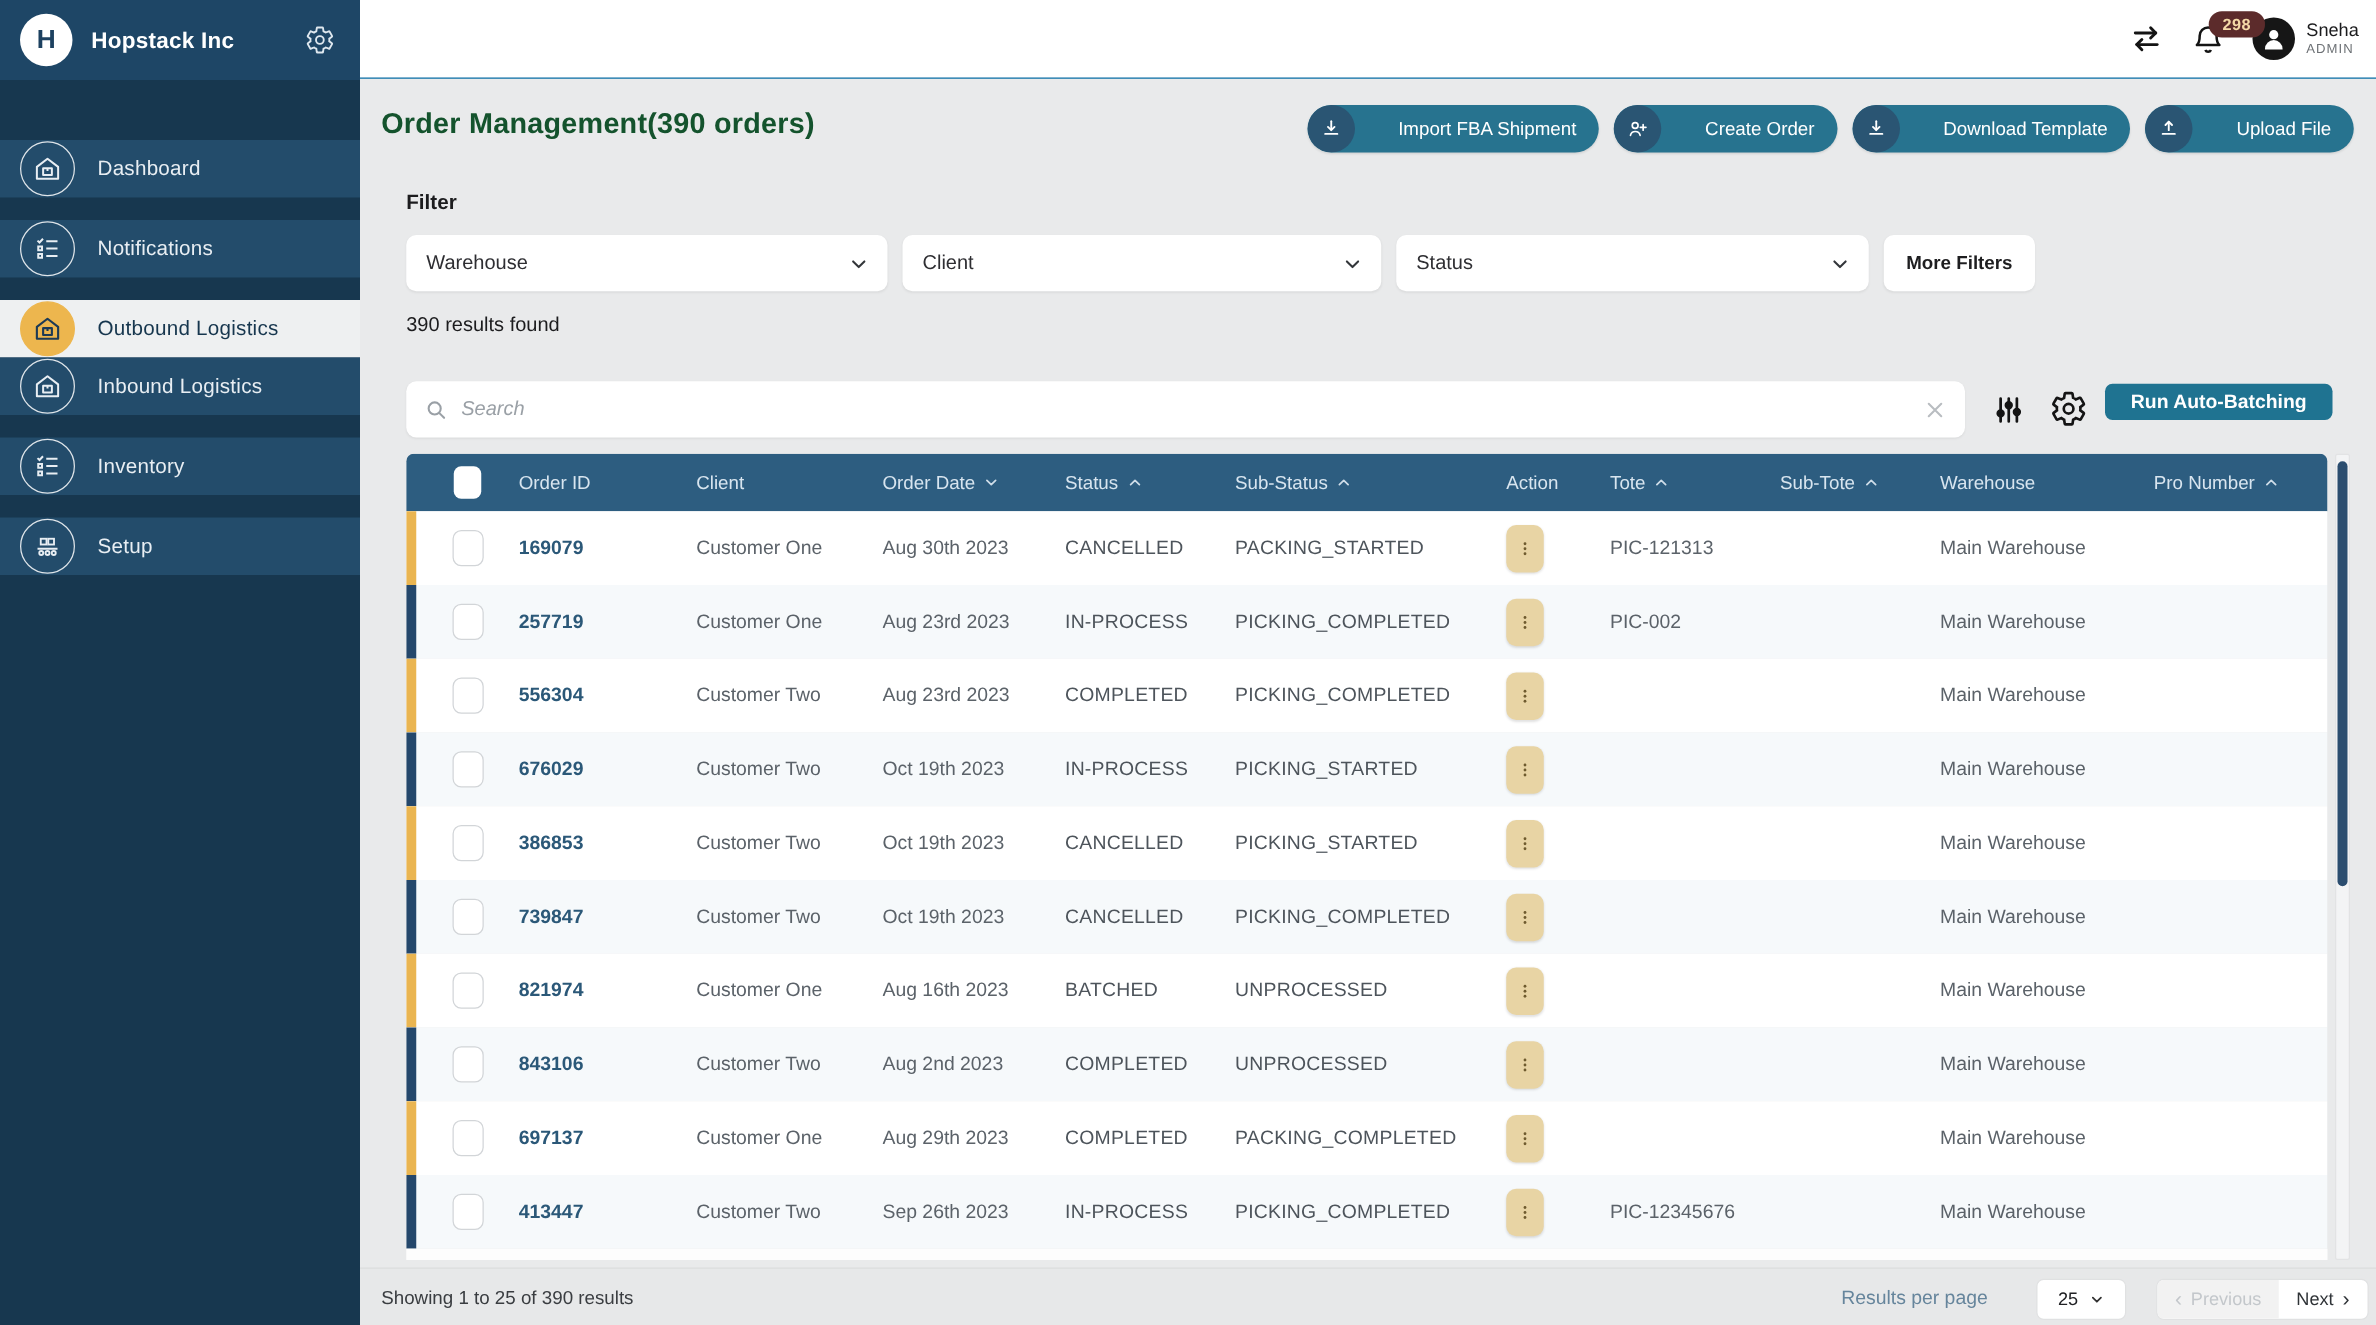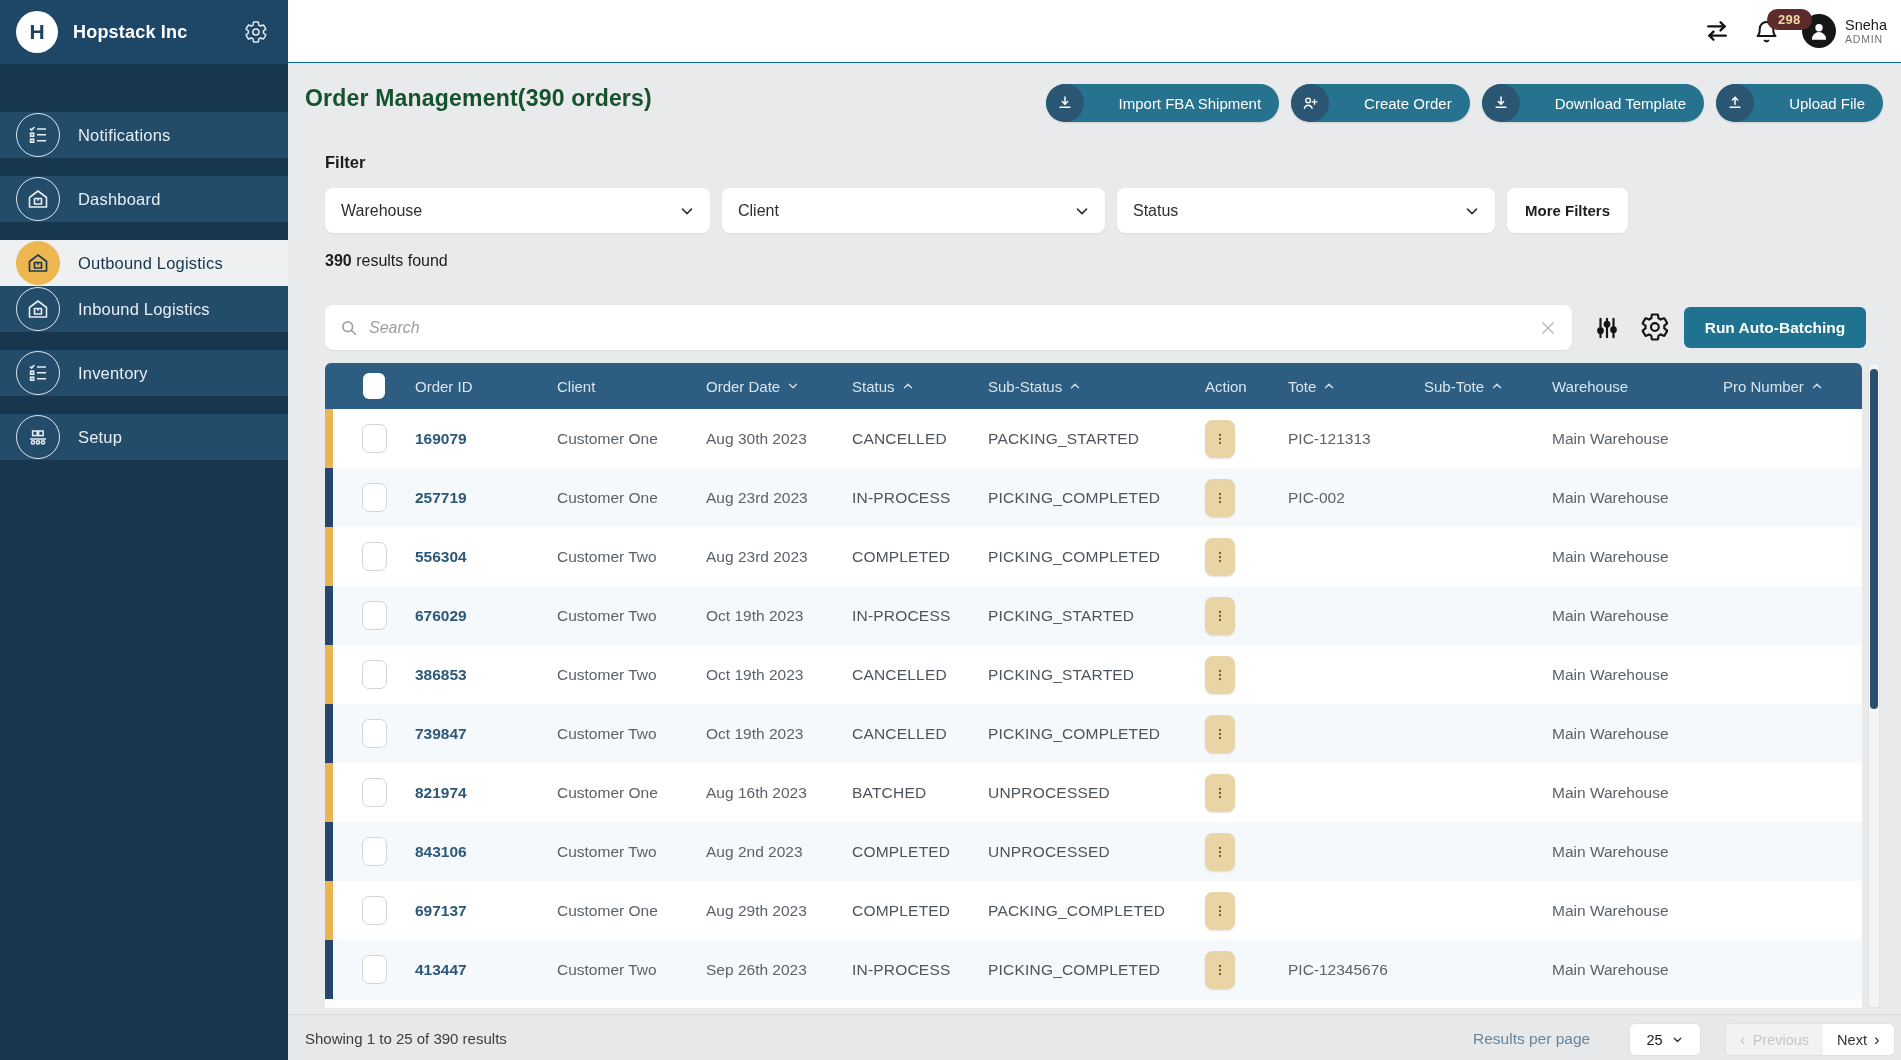--- a/index.html
+++ b/index.html
@@ -46,32 +46,32 @@
   
   .filter-label { position:absolute; left:325px; top:153px; font-size:16.5px; font-weight:700; color:#1c1c1e; }
   .dropdown { position:absolute; top:188px; height:45px; background:#fff; border-radius:8px; display:flex; align-items:center; padding:0 14px 0 16px; box-shadow:0 1px 2px rgba(0,0,0,.06); cursor:pointer; }
   .dropdown .dd-val { font-size:16px; color:#2e2e32; flex:1; }
   .dropdown .dd-chev { color:#33363a; }
   .dd-warehouse { left:325px; width:385px; }
   .dd-client { left:722px; width:383px; }
   .dd-status { left:1117px; width:378px; }
   .more-filters { position:absolute; left:1507px; top:188px; width:121px; height:45px; background:#fff; border-radius:8px; display:flex; align-items:center; justify-content:center; font-size:15px; font-weight:600; color:#1e1e20; box-shadow:0 1px 2px rgba(0,0,0,.06); cursor:pointer; }
   .results-found { position:absolute; left:325px; top:252px; font-size:16px; color:#1c1c1e; }
-  .results-found b { font-weight:700; }
+  .results-found b { font-weight:400; }
 
   
   .search-box { position:absolute; left:325px; top:305px; width:1247px; height:45px; background:#fff; border-radius:8px; display:flex; align-items:center; padding:0 14px; box-shadow:0 1px 2px rgba(0,0,0,.06); }
   .search-box input { border:none; outline:none; flex:1; font-size:16px; font-style:italic; color:#3c4043; margin-left:10px; font-family:"Liberation Sans", sans-serif; background:transparent; }
   .search-box input::placeholder { color:#9aa0a6; }
   .search-ic { color:#9aa0a6; }
   .clear-ic { color:#b9bdc1; cursor:pointer; }
   .tool-ic { position:absolute; color:#141414; cursor:pointer; }
   .sliders-pos { left:1594px; top:315px; }
   .gear-pos { left:1640px; top:312px; }
-  .run-batch { position:absolute; left:1684px; top:307px; width:182px; height:41px; background:#1f7391; border-radius:6px; color:#fff; font-size:15.5px; font-weight:600; display:flex; align-items:center; justify-content:center; cursor:pointer; }
+  .run-batch { position:absolute; left:1684px; top:307px; width:182px; height:29px; background:#1f7391; border-radius:6px; color:#fff; font-size:15.5px; font-weight:600; display:flex; align-items:center; justify-content:center; cursor:pointer; }
 
   
   .table-wrap { position:absolute; left:325px; top:363px; width:1537px; border-radius:6px 6px 0 0; overflow:hidden; }
   .tgrid { display:grid; grid-template-columns:8px 82px 142px 149px 146px 136px 217px 83px 136px 128px 171px 1fr; align-items:center; }
   .thead { height:46px; background:#2d5d80; }
   .th { color:#d8e5ef; font-size:15px; font-weight:500; display:flex; align-items:center; gap:6px; cursor:pointer; white-space:nowrap; }
   .th .sort-ic { color:#cfdde8; }
   .hdr-cb { width:22px; height:26px; background:#fff; border-radius:6px; justify-self:center; cursor:pointer; }
   .trow { height:59px; background:#fff; position:relative; }
   .trow.alt { background:#f6f9fb; }
@@ -113,39 +113,39 @@
         <svg width="24" height="24" viewBox="0 0 24 24" fill="none" stroke="currentColor" stroke-width="1.5">
             <path d="M19.4 13c.04-.33.06-.66.06-1s-.02-.67-.06-1l2.1-1.65a.5.5 0 0 0 .12-.64l-2-3.46a.5.5 0 0 0-.61-.22l-2.49 1a7.3 7.3 0 0 0-1.73-1l-.38-2.65A.5.5 0 0 0 13.92 2h-4a.5.5 0 0 0-.5.42l-.38 2.65c-.62.26-1.2.6-1.73 1l-2.49-1a.5.5 0 0 0-.61.22l-2 3.46a.5.5 0 0 0 .12.64L4.44 11c-.04.33-.06.66-.06 1s.02.67.06 1l-2.1 1.65a.5.5 0 0 0-.12.64l2 3.46c.13.23.4.32.61.22l2.49-1c.53.4 1.11.74 1.73 1l.38 2.65c.04.24.25.42.5.42h4c.25 0 .46-.18.5-.42l.38-2.65c.62-.26 1.2-.6 1.73-1l2.49 1c.21.1.48.01.61-.22l2-3.46a.5.5 0 0 0-.12-.64L19.4 13z"></path>
             <circle cx="11.9" cy="12" r="3.1"></circle>
           </svg>
       </span>
     </div>
 
     <div class="nav">
       <div class="nav-item">
         <span class="nav-ic">
+          <svg width="24" height="24" viewBox="0 0 24 24" fill="none" stroke="currentColor" stroke-width="1.6" stroke-linejoin="round">
+              <path d="M3.5 10.5 12 4l8.5 6.5V20h-17z"></path>
+              <rect x="8.5" y="11.5" width="7" height="5.5"></rect>
+              <path d="M12 11.5v2.2"></path>
+            </svg>
+        </span>
+        <span class="nav-lbl">Dashboard</span>
+      </div>
+
+      <div class="nav-item">
+        <span class="nav-ic">
           <svg width="24" height="24" viewBox="0 0 24 24" fill="none" stroke="currentColor" stroke-width="1.6">
               <path d="M4 5.5 5.6 7 8.4 4"></path>
               <rect x="4.6" y="10.2" width="3" height="3"></rect>
               <rect x="4.6" y="16.2" width="3" height="3"></rect>
               <path d="M11 6h9M11 11.7h9M11 17.7h9"></path>
             </svg>
         </span>
         <span class="nav-lbl">Notifications</span>
-      </div>
-
-      <div class="nav-item">
-        <span class="nav-ic">
-          <svg width="24" height="24" viewBox="0 0 24 24" fill="none" stroke="currentColor" stroke-width="1.6" stroke-linejoin="round">
-              <path d="M3.5 10.5 12 4l8.5 6.5V20h-17z"></path>
-              <rect x="8.5" y="11.5" width="7" height="5.5"></rect>
-              <path d="M12 11.5v2.2"></path>
-            </svg>
-        </span>
-        <span class="nav-lbl">Dashboard</span>
       </div>
 
       <div class="nav-item active">
         <span class="nav-ic">
           <svg width="24" height="24" viewBox="0 0 24 24" fill="none" stroke="currentColor" stroke-width="1.7" stroke-linejoin="round">
               <path d="M3.5 10.5 12 4l8.5 6.5V20h-17z"></path>
               <rect x="8.5" y="11.5" width="7" height="5.5"></rect>
               <path d="M12 11.5v2.2"></path>
             </svg>
         </span>

